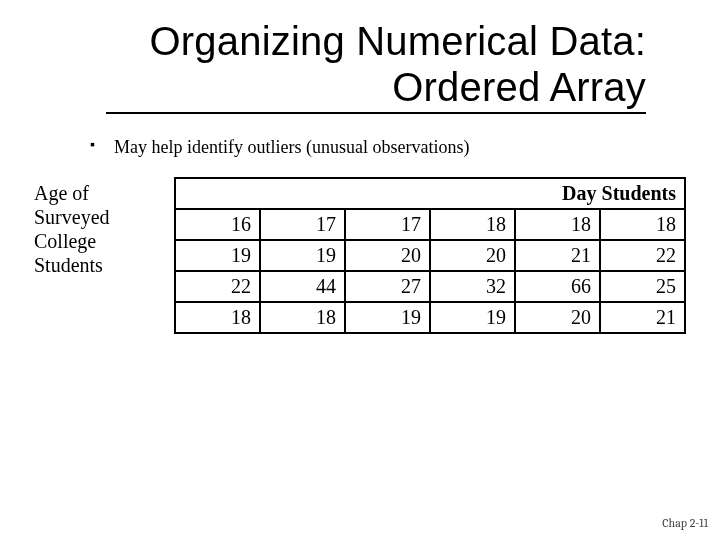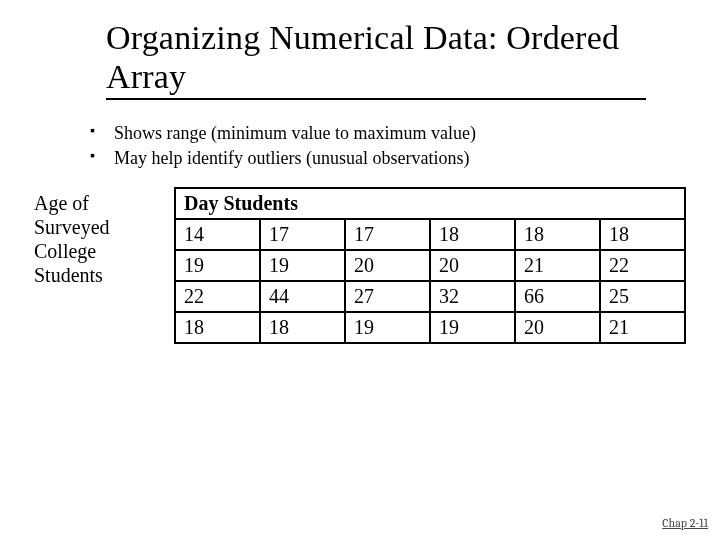--- a/index.html
+++ b/index.html
@@ -1,63 +1,60 @@
 <!DOCTYPE html>
 <html><head>
 <meta charset="utf-8">
 <style>
   * { box-sizing: border-box; margin: 0; padding: 0; }
   html, body { width: 720px; height: 540px; background: #fff; font-family: Georgia, 'Times New Roman', serif; color: #000; }
   .slide { width: 720px; height: 540px; position: relative; padding: 18px 34px 0 34px; }
   .title-wrap { padding-left: 72px; padding-right: 40px; }
-  .title { font-family: Liberation Serif, serif; font-size: 34px; font-weight: 400; line-height: 1.15; letter-spacing: 0.2px; }
+  .title { font-family: Liberation Sans, sans-serif; font-size: 40px; font-weight: 400; line-height: 1.15; letter-spacing: 0.2px; text-align: right; }
   .title-underline { border-bottom: 2px solid #000; margin-top: 2px; width: 100%; }
   .bullets { margin-top: 22px; padding-left: 56px; padding-right: 20px; list-style: none; font-family: 'Times New Roman', Times, serif; font-size: 18px; line-height: 1.25; }
   .bullets li { position: relative; padding-left: 24px; margin-bottom: 2px; }
   .bullets li::before { content: "\25AA"; position: absolute; left: 0; top: 0; font-size: 14px; }
   .bullets .term { font-weight: 700; }
   .bullets .u { text-decoration: underline; }
   .content-row { display: flex; margin-top: 18px; }
   .left-label { width: 140px; padding-right: 12px; font-family: 'Times New Roman', Times, serif; font-size: 20px; font-weight: 400; line-height: 1.2; padding-top: 4px; }
   .table-wrap { flex: 1; }
   table { border-collapse: collapse; width: 100%; font-family: 'Times New Roman', Times, serif; }
-  td { border: 2px solid #000; padding: 3px 8px 3px 8px; font-size: 20px; vertical-align: middle; height: 30px; }
+  td { border: 2px solid #000; padding: 3px 8px 3px 8px; font-size: 20px; vertical-align: middle; height: 30px; text-align: right; }
   td.section-header { font-weight: 700; border: 2px solid #000; }
   td.data-cell { font-weight: 400; width: 16.66%; }
-  .footer { position: absolute; right: 12px; bottom: 10px; font-family: Cambria, Georgia, serif; font-size: 12px; color: #444; text-decoration: underline; }
+  .footer { position: absolute; right: 12px; bottom: 10px; font-family: Cambria, Georgia, serif; font-size: 12px; color: #444; }
 </style>
 </head>
 <body>
 
 <div class="slide">
 
   <div class="title-wrap">
     <h1 class="title">Organizing Numerical Data: Ordered Array</h1>
     <div class="title-underline"></div>
   </div>
 
   <ul class="bullets">
-    <li>
-      <span>Shows range (minimum value to maximum value)</span>
-    </li>
     <li>
       <span>May help identify outliers (unusual observations)</span>
     </li>
   </ul>
 
   <div class="content-row">
     <div class="left-label">Age of Surveyed College Students</div>
     <div class="table-wrap">
       <table>
         <tbody>
             <tr>
           <td class="section-header" colspan="6">Day Students</td>
         </tr>
         <tr>
-          <td class="data-cell">14</td>
+          <td class="data-cell">16</td>
           <td class="data-cell">17</td>
           <td class="data-cell">17</td>
           <td class="data-cell">18</td>
           <td class="data-cell">18</td>
           <td class="data-cell">18</td>
         </tr>
         <tr>
           <td class="data-cell">19</td>
           <td class="data-cell">19</td>
           <td class="data-cell">20</td>

